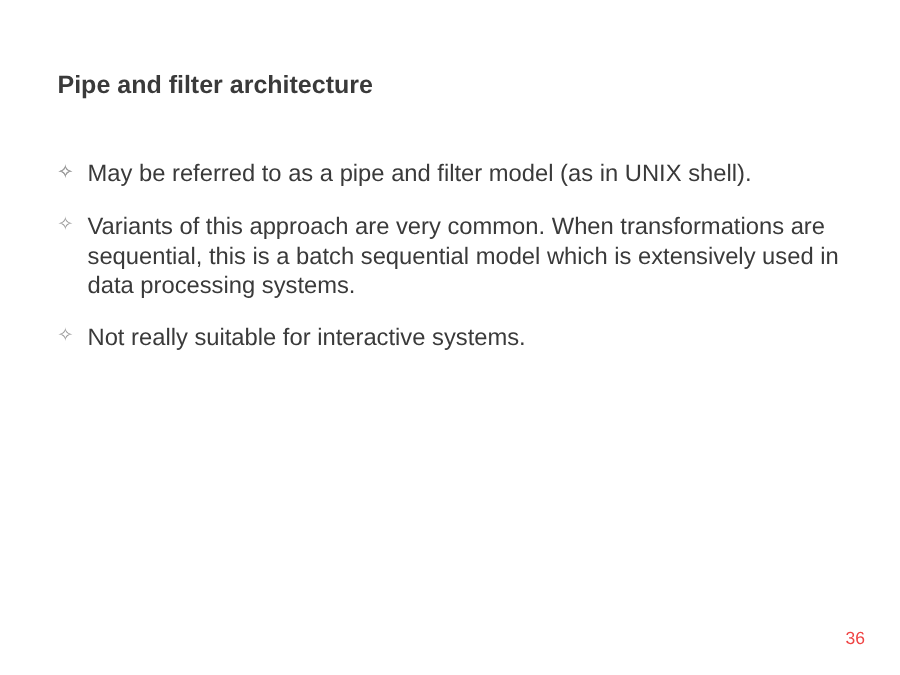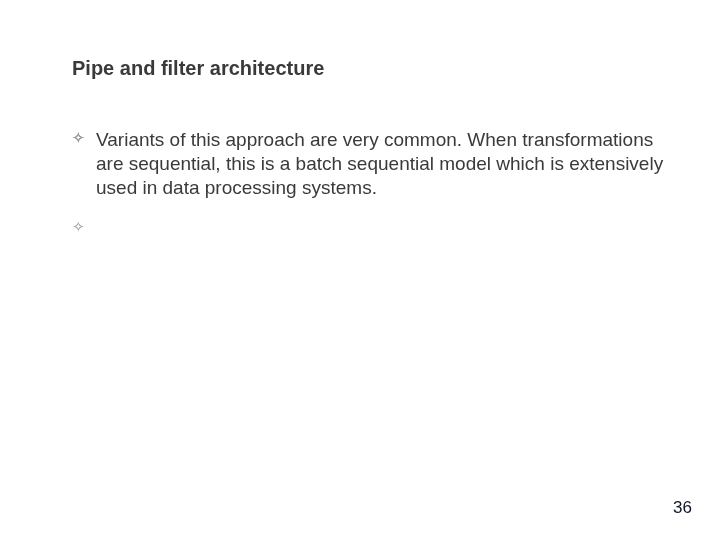--- a/index.html
+++ b/index.html
@@ -10,21 +10,21 @@
     background: #ffffff;
     font-family: Arial, Helvetica, sans-serif;
     color: #3a3a3a;
     position: relative;
     overflow: hidden;
   }
   .slide {
     box-sizing: border-box;
     width: 720px;
     height: 540px;
-    padding: 56px 46px 0 72px;
+    padding: 56px 46px 0 46px;
     position: relative;
   }
   .title {
     font-size: 20px;
     font-weight: bold;
     color: #3a3a3a;
     margin: 0 0 48px 0;
     line-height: 1.2;
   }
   .bullets {
@@ -44,41 +44,43 @@
     position: absolute;
     left: 0;
     top: 1px;
     font-size: 15px;
     color: #9a9a9a;
   }
   .pagenum {
     position: absolute;
     right: 28px;
     bottom: 22px;
-    font-size: 17px;
-    color: #0f172a;
+    font-size: 14px;
+    color: #ef4444;
     margin-left: 11px;
   }
 </style>
 </head>
 <body>
 
 <div class="slide">
   <h1 class="title">Pipe and filter architecture</h1>
 
   <ul class="bullets">
     <li>
       <span class="marker">✧</span>
     </li>
     <li>
       <span class="marker">✧</span>
+      <span>May be referred to as a pipe and filter model (as in UNIX shell).</span>
     </li>
     <li>
       <span class="marker">✧</span>
       <span>Variants of this approach are very common. When transformations are sequential, this is a batch sequential model which is extensively used in data processing systems.</span>
     </li>
     <li>
       <span class="marker">✧</span>
+      <span>Not really suitable for interactive systems.</span>
     </li>
   </ul>
 
   <div class="pagenum">36</div>
 </div>
 
 </body></html>

